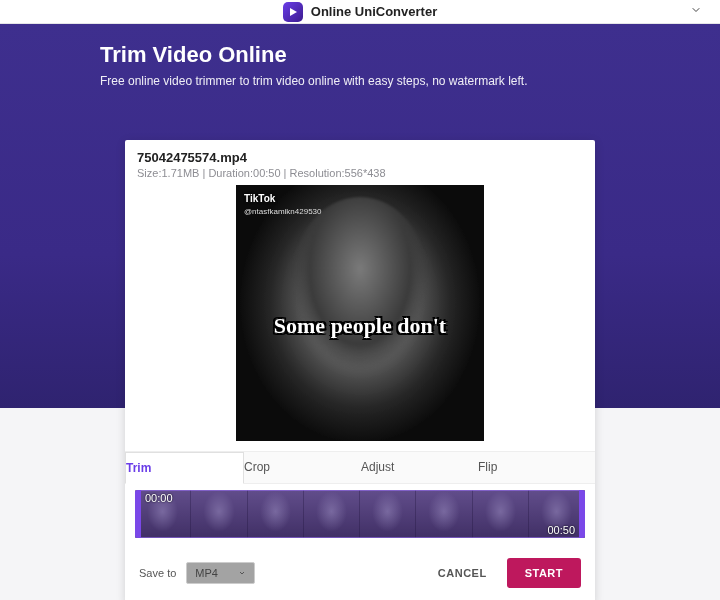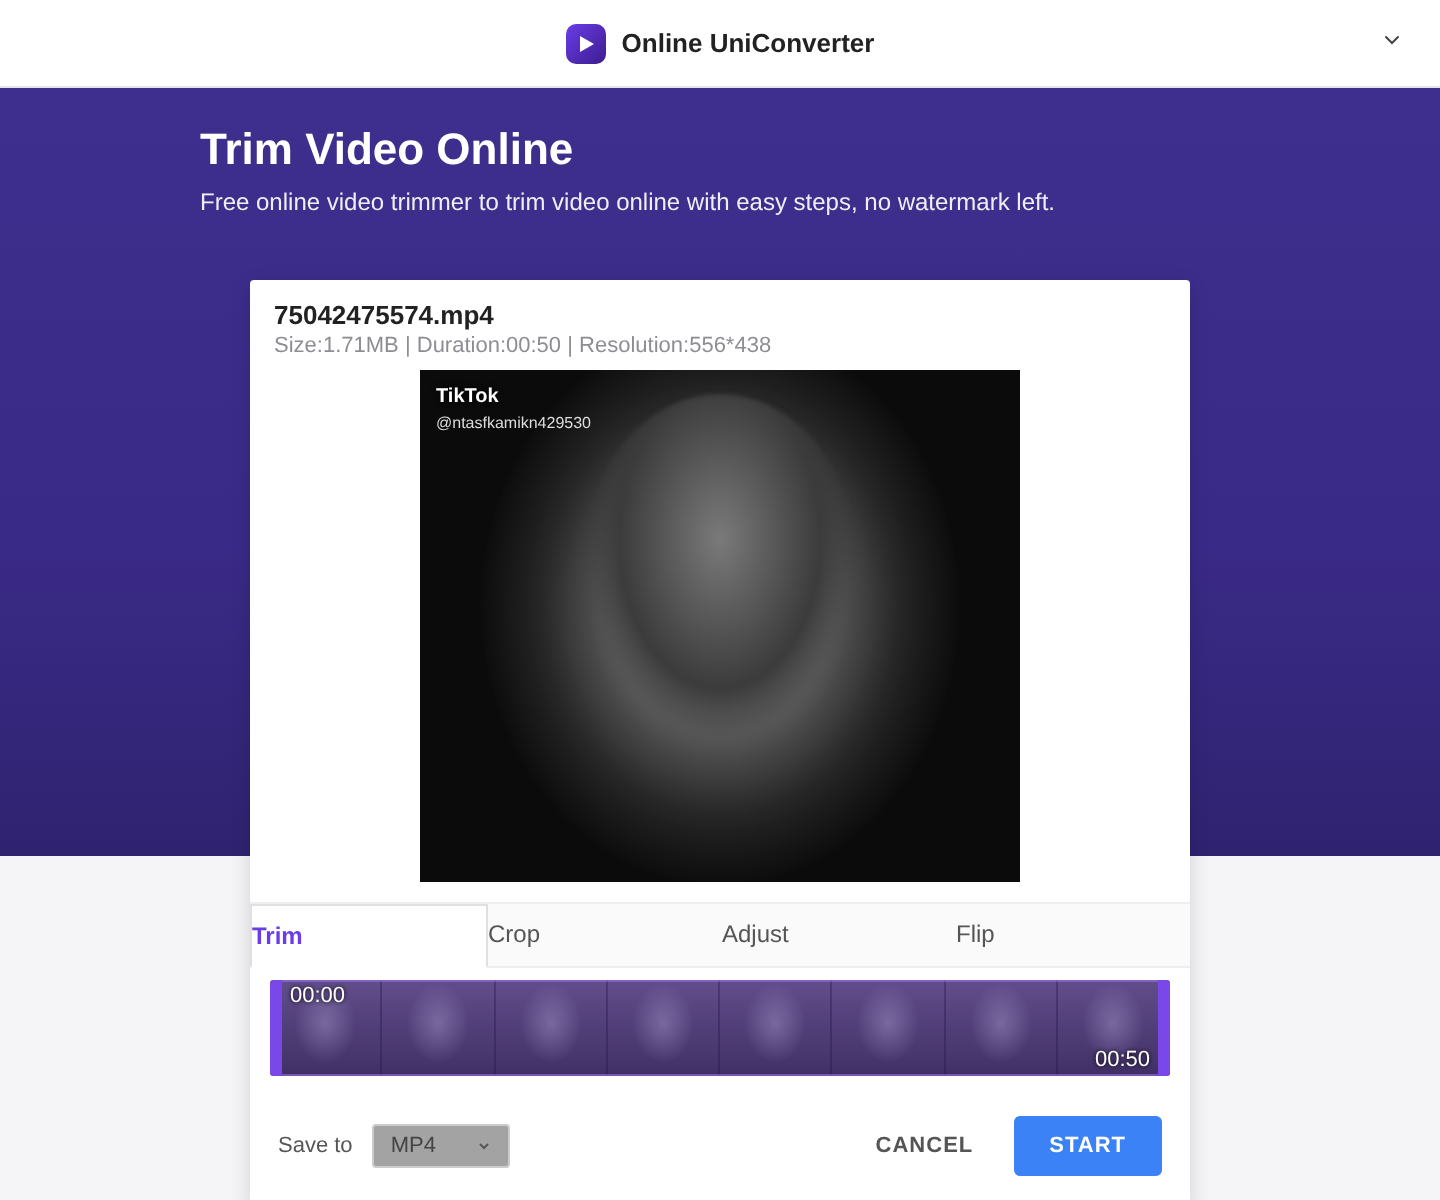--- a/index.html
+++ b/index.html
@@ -4,21 +4,21 @@
 <style>
   * { box-sizing: border-box; margin: 0; padding: 0; }
   body {
     font-family: -apple-system, BlinkMacSystemFont, "Segoe UI", Arial, sans-serif;
     background: #f5f5f7;
     width: 720px;
     height: 600px;
     overflow: hidden;
   }
   .topbar {
-    height: 44px;
+    height: 24px;
     background: #fff;
     border-bottom: 1px solid #e5e5e8;
     display: flex;
     align-items: center;
     justify-content: center;
     position: relative;
   }
   .brand {
     display: flex;
     align-items: center;
@@ -82,21 +82,21 @@
     color: #8d8d93;
     margin-top: 2px;
   }
   .video-area {
     display: flex;
     justify-content: center;
     padding: 0 12px 10px 12px;
   }
   .video-frame {
     position: relative;
-    width: 300px;
+    width: 248px;
     height: 256px;
     background: #1b1b1b;
     overflow: hidden;
   }
   .video-frame::before {
     content: "";
     position: absolute; inset: 0;
     background:
       radial-gradient(120px 140px at 50% 46%, #8c8c8c 0%, #5c5c5c 45%, #2a2a2a 75%, #111 100%);
     filter: grayscale(1) contrast(1.05);
@@ -225,21 +225,21 @@
     background: none;
     border: none;
     padding: 8px 10px;
     cursor: pointer;
     letter-spacing: 0.5px;
   }
   .btn-start {
     font-size: 11px;
     font-weight: 700;
     color: #fff;
-    background: #3b82f6;
+    background: #be185d;
     border: none;
     padding: 9px 18px;
     border-radius: 3px;
     cursor: pointer;
     letter-spacing: 0.5px;
   }
 </style>
 </head>
 <body>
 
@@ -277,20 +277,21 @@
       <span> | </span>
       <span>Resolution:</span><span>556*438</span>
     </div>
   </div>
 
   <div class="video-area">
     <div class="video-frame">
       <div class="face-shadow"></div>
       <div class="tiktok-badge">TikTok</div>
       <div class="tiktok-user">@ntasfkamikn429530</div>
+      <div class="caption">Some people don't</div>
     </div>
   </div>
 
   <div class="tabs">
     <div class="tab active">Trim</div>
     <div class="tab">Crop</div>
     <div class="tab">Adjust</div>
     <div class="tab">Flip</div>
   </div>
 

